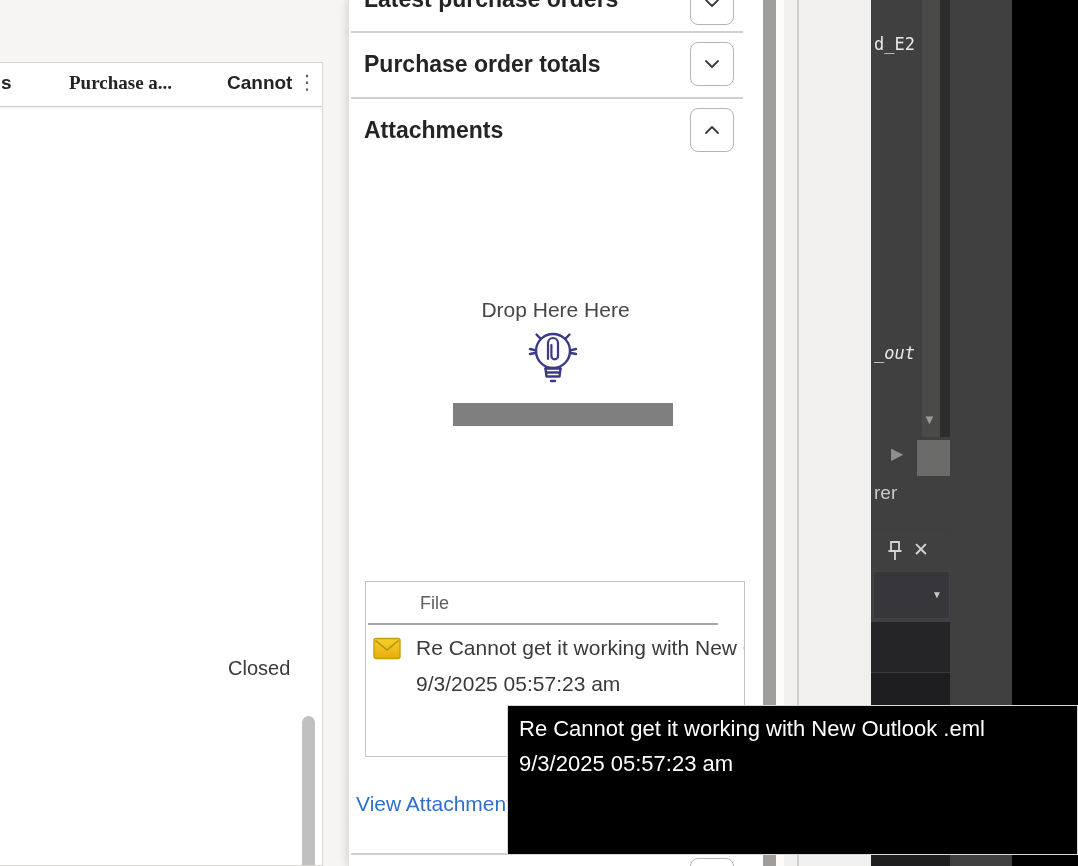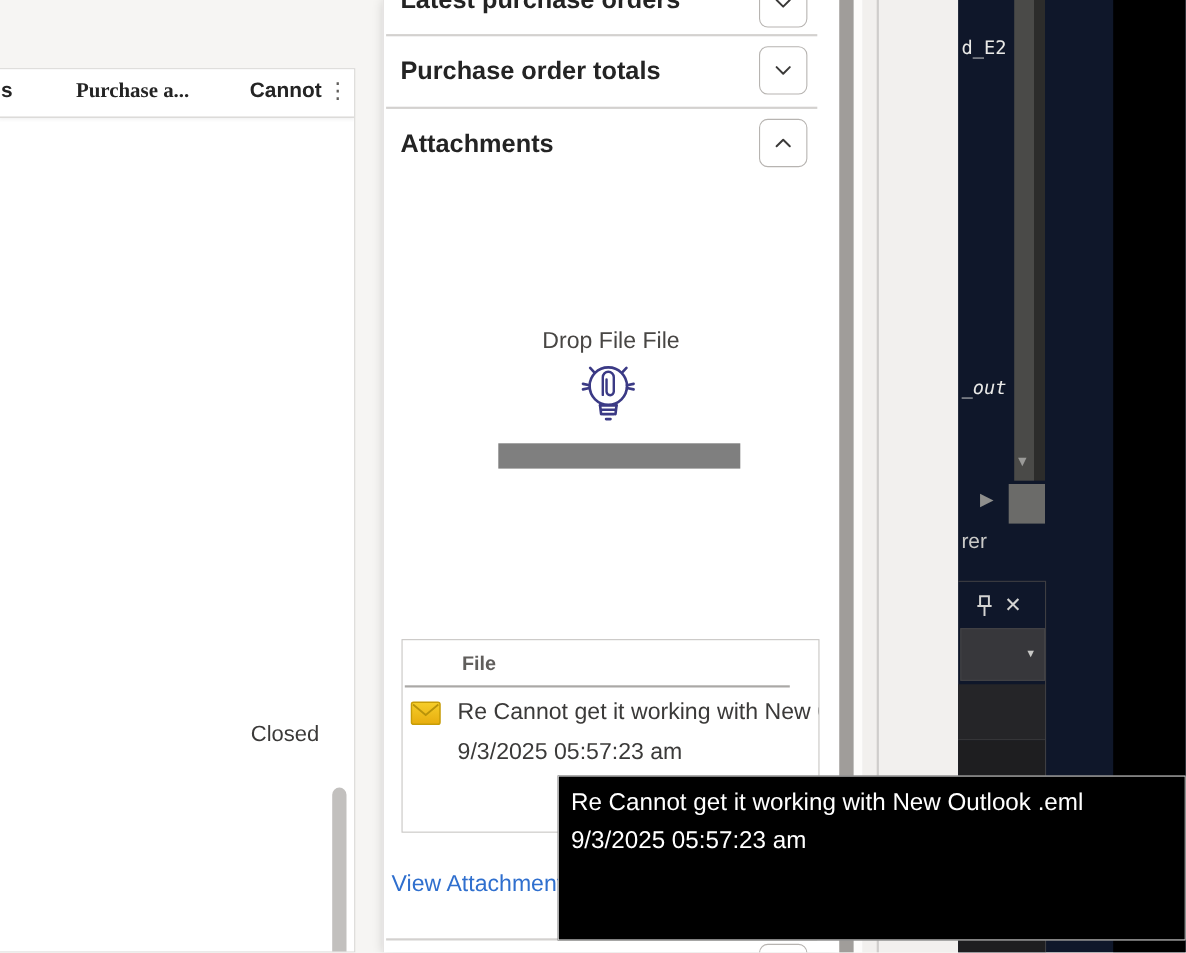--- a/index.html
+++ b/index.html
@@ -10,21 +10,21 @@
     -webkit-font-smoothing:antialiased;
   }
   .stage{position:relative;width:1078px;height:866px;overflow:hidden;}
 
   
   .white-strip{position:absolute;left:776px;top:0;width:8px;height:866px;background:#fdfcfb;z-index:5;}
   .light-strip{position:absolute;left:784px;top:0;width:87px;height:866px;background:#f2f0ee;z-index:5;}
   .light-strip .vline{position:absolute;left:13px;top:0;width:2px;height:866px;background:#cfcdcb;}
 
   
-  .dark-panel{position:absolute;left:871px;top:0;width:207px;height:866px;background:#0f172a;overflow:hidden;z-index:6;}
+  .dark-panel{position:absolute;left:871px;top:0;width:207px;height:866px;background:#404040;overflow:hidden;z-index:6;}
   .dark-black{position:absolute;left:141px;top:0;width:66px;height:866px;background:#000;}
   .dk-strip1{position:absolute;left:51px;top:0;width:18px;height:437px;background:#4a4a48;}
   .dk-strip2{position:absolute;left:69px;top:0;width:10px;height:437px;background:#2c2c2b;}
   .dk-text{position:absolute;color:#e9e9e7;font-family:"DejaVu Sans Mono", monospace;font-size:17px;white-space:nowrap;overflow:hidden;}
   .dk-text.top{left:3px;top:34px;width:48px;}
   .dk-text.mid{left:3px;top:343px;width:48px;font-style:italic;}
   .dk-rer{position:absolute;left:3px;top:482px;color:#c9c9c7;font-size:19px;}
   .dk-scrolldown{position:absolute;left:52px;top:412px;color:#9a9a98;font-size:13px;}
   .dk-scrollright{position:absolute;left:20px;top:444px;color:#8f8f8d;font-size:16px;}
   .dk-thumb{position:absolute;left:46px;top:440px;width:33px;height:36px;background:#6b6b69;}
@@ -54,21 +54,21 @@
   .mid-panel{position:absolute;left:348px;top:0;width:415px;height:866px;background:#fff;
     box-shadow:0 0 10px rgba(0,0,0,0.18);border-left:1px solid #e4e2e0;box-sizing:border-box;overflow:hidden;z-index:10;}
   .sec-title{position:absolute;left:15px;font-size:23px;font-weight:600;color:#242424;white-space:nowrap;}
   .sec-btn{position:absolute;left:341px;width:44px;height:44px;background:#fff;border:1px solid #b7b4b1;
     border-radius:8px;box-sizing:border-box;display:flex;align-items:center;justify-content:center;padding:0;cursor:pointer;}
   .divider{position:absolute;left:2px;width:392px;height:2px;background:#d3d1cf;}
   .drop-label{position:absolute;left:0;top:298px;width:413px;text-align:center;font-size:21px;color:#484644;}
   .drop-icon{position:absolute;left:171px;top:324px;width:66px;height:67px;}
   .gray-bar{position:absolute;left:104px;top:403px;width:220px;height:23px;background:#7f7f7f;}
   .file-table{position:absolute;left:16px;top:581px;width:380px;height:176px;border:1px solid #c8c6c4;box-sizing:border-box;background:#fff;}
-  .file-col-header{position:absolute;left:54px;top:11px;font-size:18px;font-weight:700;color:#605e5c;}
+  .file-col-header{position:absolute;left:54px;top:11px;font-size:18px;font-weight:400;color:#605e5c;}
   .file-header-line{position:absolute;left:2px;top:41px;width:350px;height:2px;background:#aaa8a6;}
   .file-row-icon{position:absolute;left:7px;top:53px;width:28px;height:27px;}
   .file-row-name{position:absolute;left:50px;top:54px;width:328px;font-size:21px;color:#3b3a39;white-space:nowrap;overflow:hidden;}
   .file-row-time{position:absolute;left:50px;top:90px;font-size:21px;color:#3b3a39;white-space:nowrap;}
   .view-link{position:absolute;left:7px;top:792px;font-size:21px;color:#2f6fce;white-space:nowrap;cursor:pointer;}
   .bottom-divider{top:853px;}
   .partial-btn{top:858px;}
 
   
   .mid-scrollbar{position:absolute;left:763px;top:0;width:13px;height:866px;background:#a09d9a;z-index:11;}
@@ -152,21 +152,21 @@
 
     <div class="sec-title" style="top:117px;">Attachments</div>
     <button class="sec-btn" style="top:108px;">
       <span>
         <svg width="20" height="20" viewBox="0 0 20 20">
             <polyline points="4,13 10,7 16,13" fill="none" stroke="#3b3a39" stroke-width="1.8" stroke-linecap="round" stroke-linejoin="round"></polyline>
           </svg>
       </span>
     </button>
 
-    <div class="drop-label">Drop File File</div>
+    <div class="drop-label">Drop Here Here</div>
     <span class="drop-icon">
       <svg width="66" height="67" viewBox="0 0 66 67">
         <g fill="none" stroke="#3b3a85" stroke-width="2.4" stroke-linecap="round">
           <circle cx="33" cy="27" r="17"></circle>
           <path d="M28 35 V19 a5 5 0 0 1 10 0 v13 a3.3 3.3 0 0 1 -6.6 0 V21" stroke-width="2.2"></path>
           <path d="M25.5 44.5 H40.5 M26.5 48.5 H39.5 M28 52.5 H38 M31 57 h4"></path>
           <path d="M25.5 44.5 l1 8 M40.5 44.5 l-1 8"></path>
           <path d="M10 25 l6 1.3 M10 30 l6 -1.2"></path>
           <path d="M56 25 l-6 1.3 M56 30 l-6 -1.2"></path>
           <path d="M16.5 10.5 l4 4.2 M49.5 10.5 l-4 4.2"></path>

